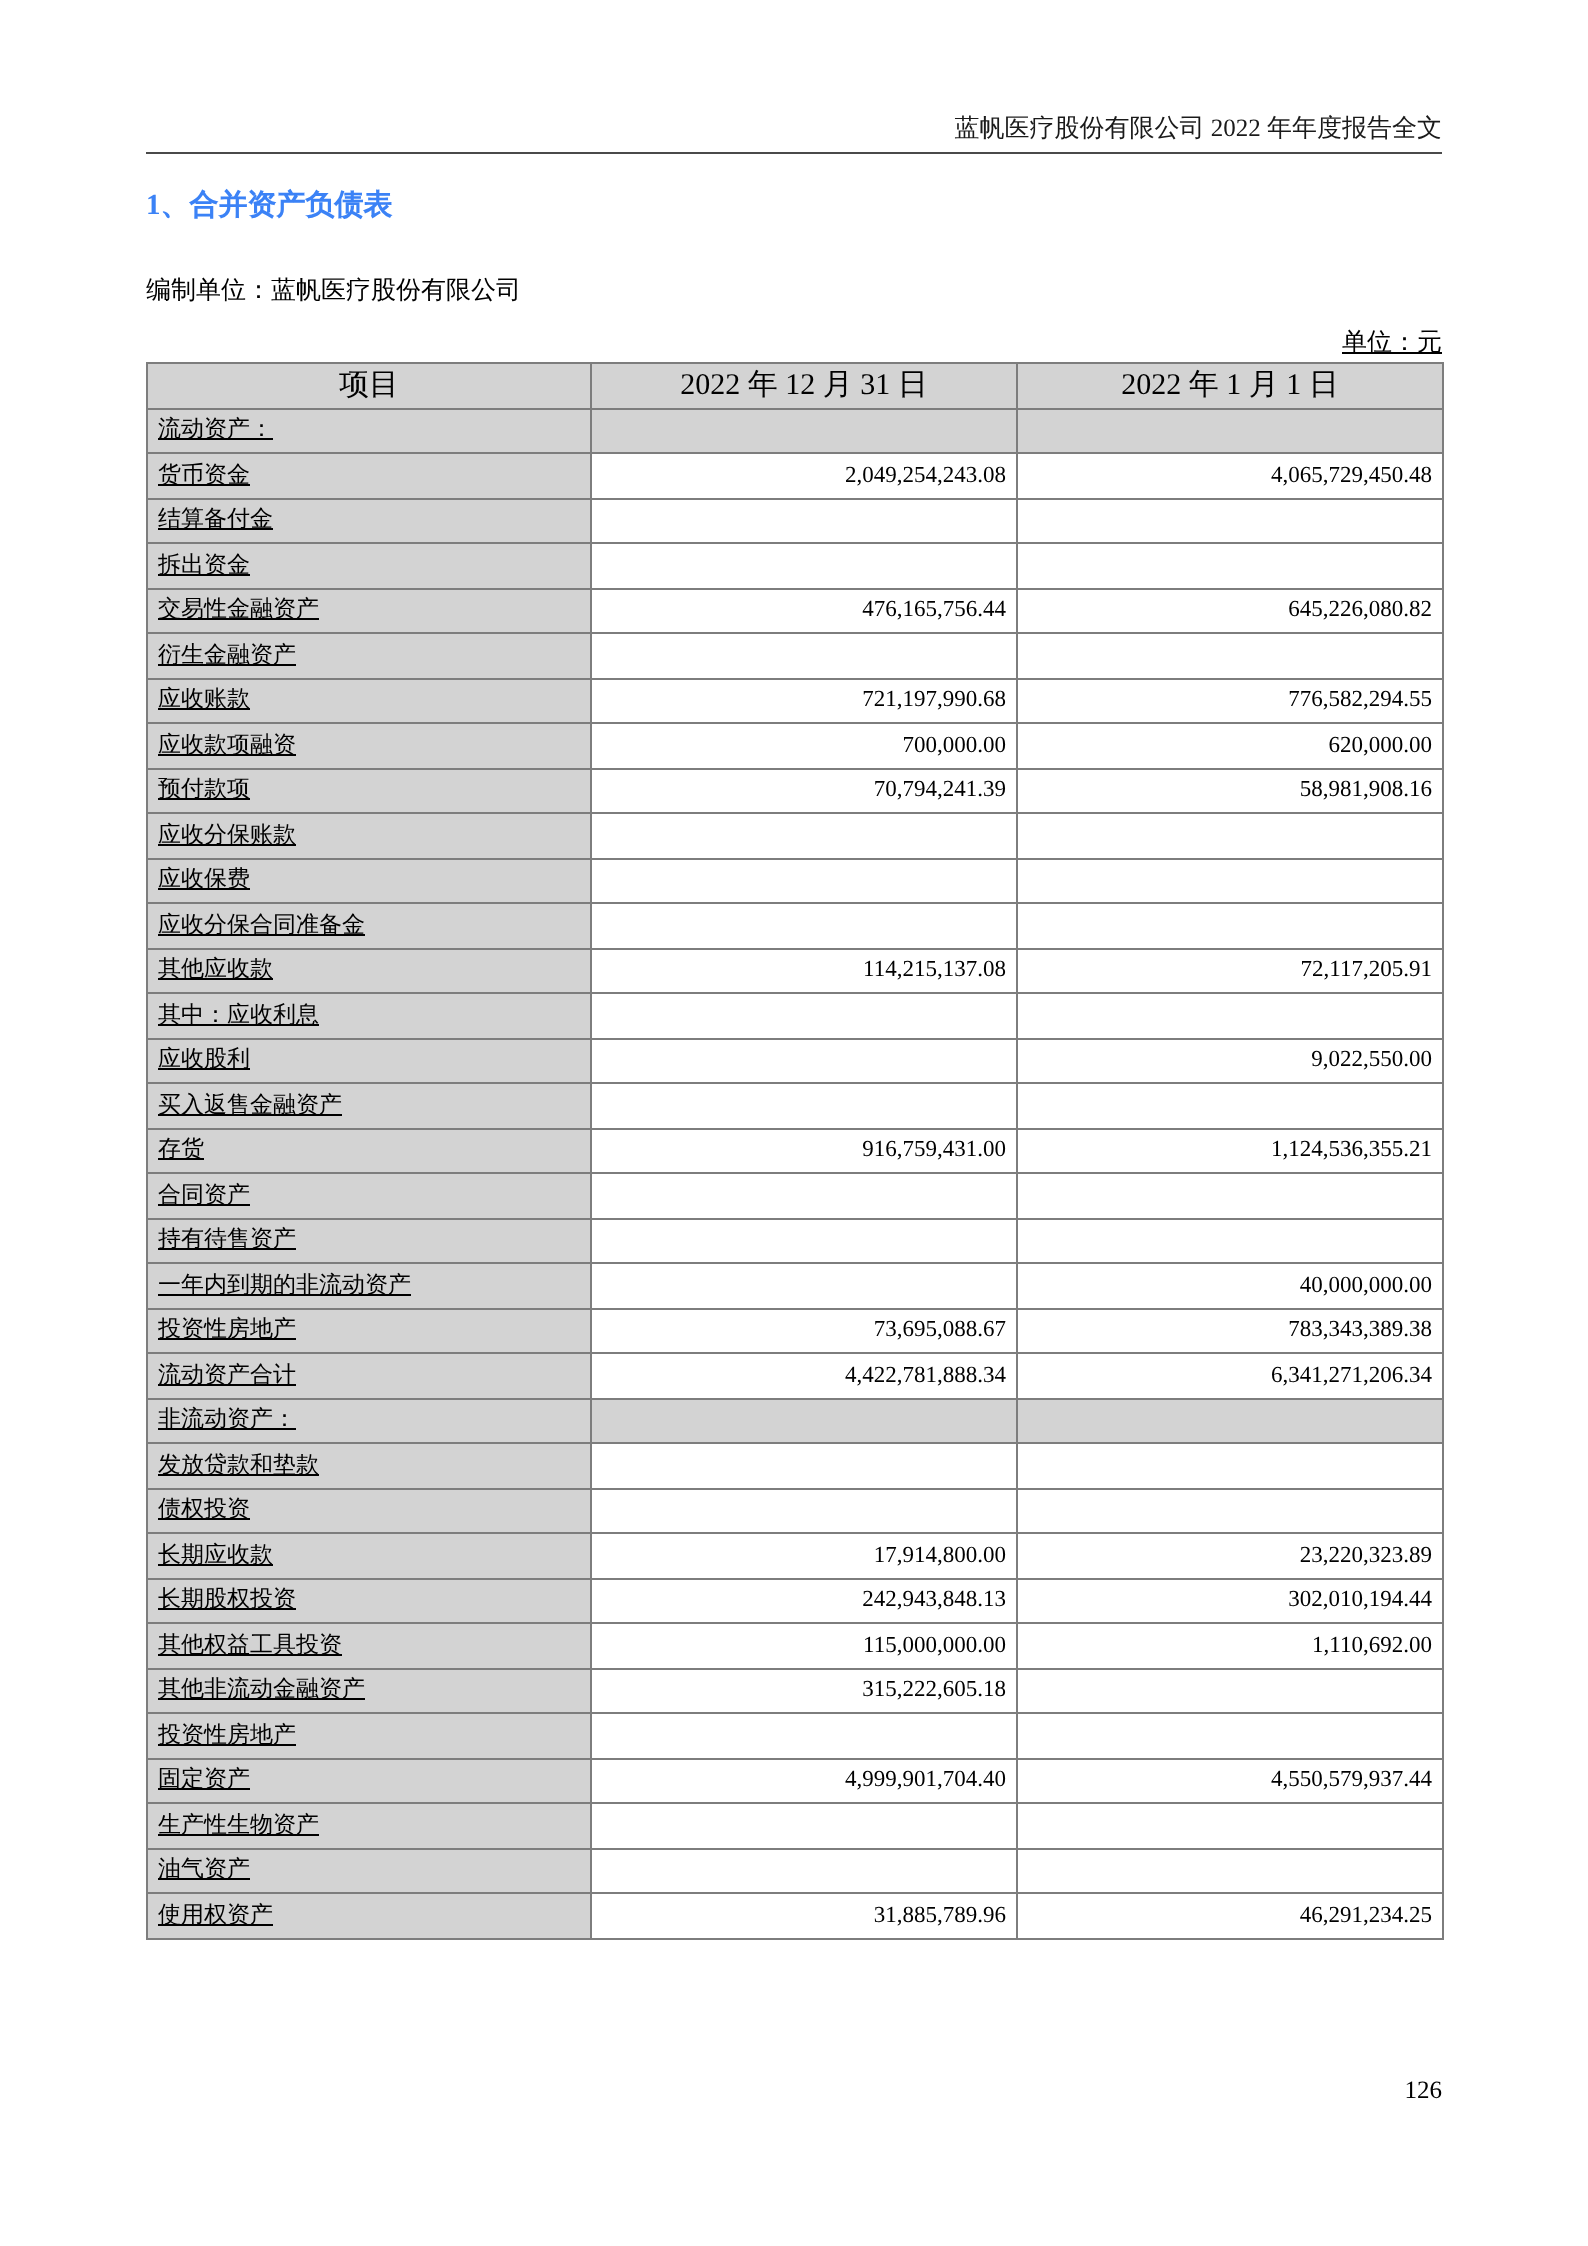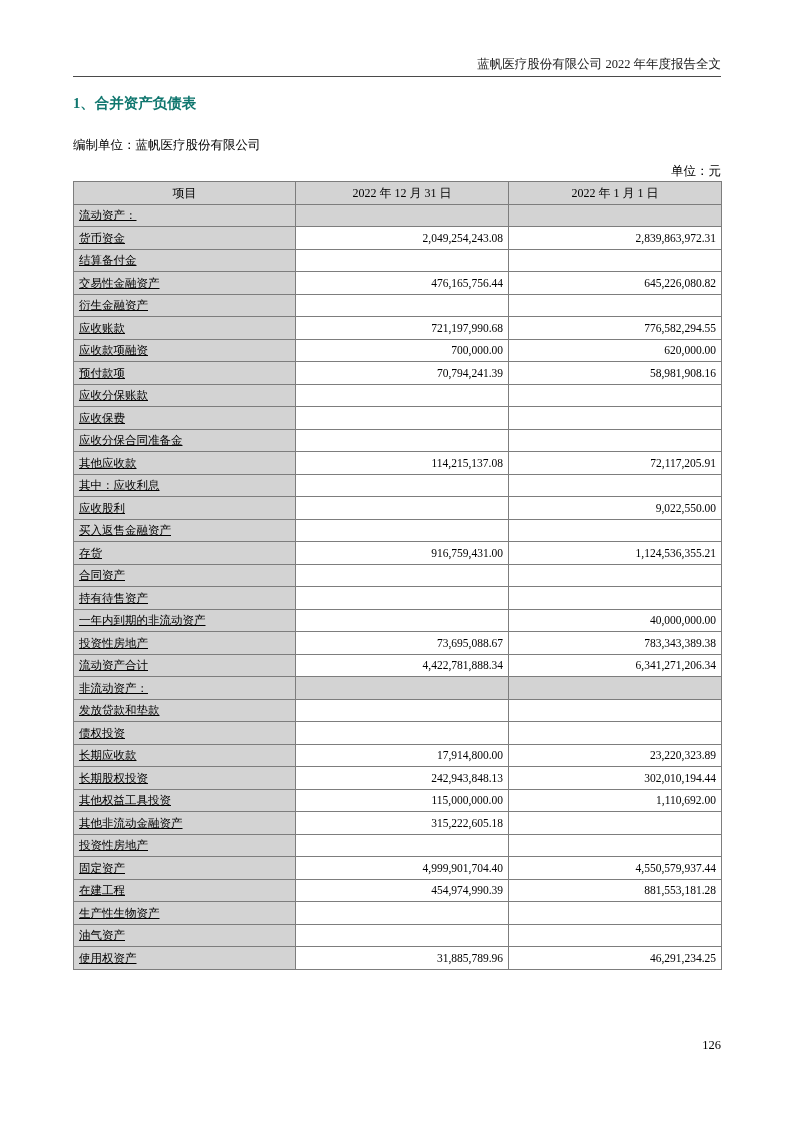--- a/index.html
+++ b/index.html
@@ -46,21 +46,21 @@
   }
 
   
   .section-title {
     position: absolute;
     left: 73px;
     top: 93px;
     font-size: 14.5px;
     font-weight: bold;
     line-height: 20px;
-    color: #0f766e;
+    color: #3b82f6;
     white-space: nowrap;
   }
 
   .prepared-by {
     position: absolute;
     left: 73px;
     top: 136px;
     font-size: 12.5px;
     line-height: 18px;
     white-space: nowrap;
@@ -68,20 +68,21 @@
 
   .unit-label {
     position: absolute;
     left: 73px;
     top: 163px;
     width: 648px;
     text-align: right;
     font-size: 12.5px;
     line-height: 16px;
     white-space: nowrap;
+    text-decoration: underline;
   }
 
   
   .bs-table {
     position: absolute;
     left: 73px;
     top: 181px;
     width: 648px;
     border-collapse: collapse;
     table-layout: fixed;
@@ -98,21 +99,21 @@
     line-height: 20px;
     vertical-align: middle;
     overflow: hidden;
     white-space: nowrap;
   }
 
   .bs-table thead th {
     background: #d3d3d3;
     text-align: center;
     font-weight: normal;
-    font-size: 12px;
+    font-size: 15px;
     margin-top: 32px;
   }
 
   
   td.item {
     background: #d3d3d3;
     text-align: left;
     text-decoration: underline;
   }
   
@@ -173,24 +174,29 @@
     </thead>
     <tbody>
         <tr class="section">
           <td class="item lvl0">流动资产：</td>
           <td class="val"></td>
           <td class="val"></td>
         </tr>
         <tr>
           <td class="item lvl1">货币资金</td>
           <td class="val">2,049,254,243.08</td>
-          <td class="val">2,839,863,972.31</td>
+          <td class="val">4,065,729,450.48</td>
         </tr>
         <tr>
           <td class="item lvl1">结算备付金</td>
+          <td class="val"></td>
+          <td class="val"></td>
+        </tr>
+        <tr>
+          <td class="item lvl1">拆出资金</td>
           <td class="val"></td>
           <td class="val"></td>
         </tr>
         <tr>
           <td class="item lvl1">交易性金融资产</td>
           <td class="val">476,165,756.44</td>
           <td class="val">645,226,080.82</td>
         </tr>
         <tr>
           <td class="item lvl1">衍生金融资产</td>
@@ -316,25 +322,20 @@
           <td class="item lvl1">投资性房地产</td>
           <td class="val"></td>
           <td class="val"></td>
         </tr>
         <tr>
           <td class="item lvl1">固定资产</td>
           <td class="val">4,999,901,704.40</td>
           <td class="val">4,550,579,937.44</td>
         </tr>
         <tr>
-          <td class="item lvl1">在建工程</td>
-          <td class="val">454,974,990.39</td>
-          <td class="val">881,553,181.28</td>
-        </tr>
-        <tr>
           <td class="item lvl1">生产性生物资产</td>
           <td class="val"></td>
           <td class="val"></td>
         </tr>
         <tr>
           <td class="item lvl1">油气资产</td>
           <td class="val"></td>
           <td class="val"></td>
         </tr>
         <tr>

